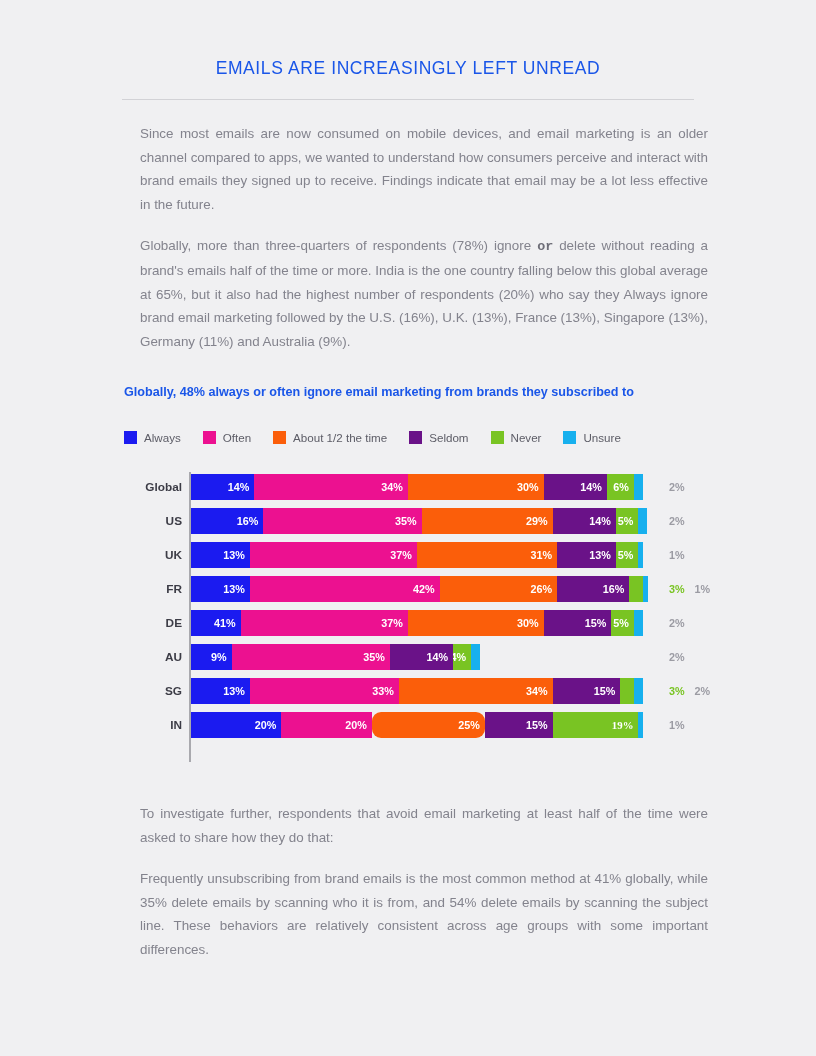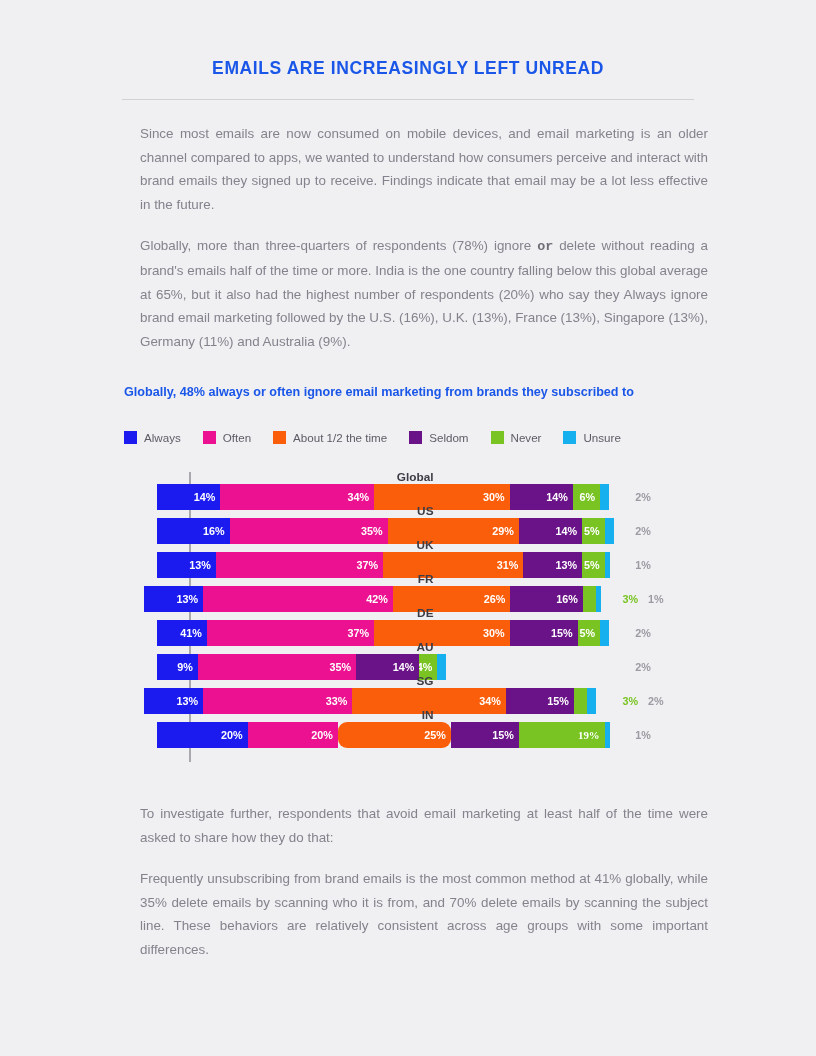--- a/index.html
+++ b/index.html
@@ -21,21 +21,21 @@
     height: 1056px;
     box-sizing: border-box;
   }
   .title {
     position: absolute;
     left: 0;
     top: 58px;
     width: 816px;
     text-align: center;
     font-size: 17.5px;
-    font-weight: bold;
+    font-weight: normal;
     letter-spacing: 0.6px;
     color: #1a56e8;
   }
   .divider {
     position: absolute;
     left: 122px;
     top: 99px;
     width: 572px;
     height: 1px;
     background: #d2d2d6;
@@ -109,21 +109,20 @@
     left: 0;
     top: 0;
     width: 570px;
   }
   .row {
     position: relative;
     height: 34px;
     margin-bottom: 0px;
     display: flex;
     align-items: center;
-    flex-direction: column;
   }
   .row-label {
     width: 58px;
     text-align: right;
     font-size: 11.8px;
     font-weight: bold;
     color: #3c3c46;
     padding-right: 9px;
     flex: 0 0 auto;
   }
@@ -417,16 +416,16 @@
             <div class="outside-labels">
               <span class="outside-label outside-unsure">1%</span>
             </div>
           </div>
         </div>
       </div>
   </div>
 
   <div class="content" style="top: 802px;">
     <p class="body-text">To investigate further, respondents that avoid email marketing at least half of the time were asked to share how they do that:</p>
-    <p class="body-text">Frequently unsubscribing from brand emails is the most common method at 41% globally, while 35% delete emails by scanning who it is from, and 70% delete emails by scanning the subject line. These behaviors are relatively consistent across age groups with some important differences.</p>
+    <p class="body-text">Frequently unsubscribing from brand emails is the most common method at 41% globally, while 35% delete emails by scanning who it is from, and 54% delete emails by scanning the subject line. These behaviors are relatively consistent across age groups with some important differences.</p>
   </div>
 
 </div>
 
 </body></html>

